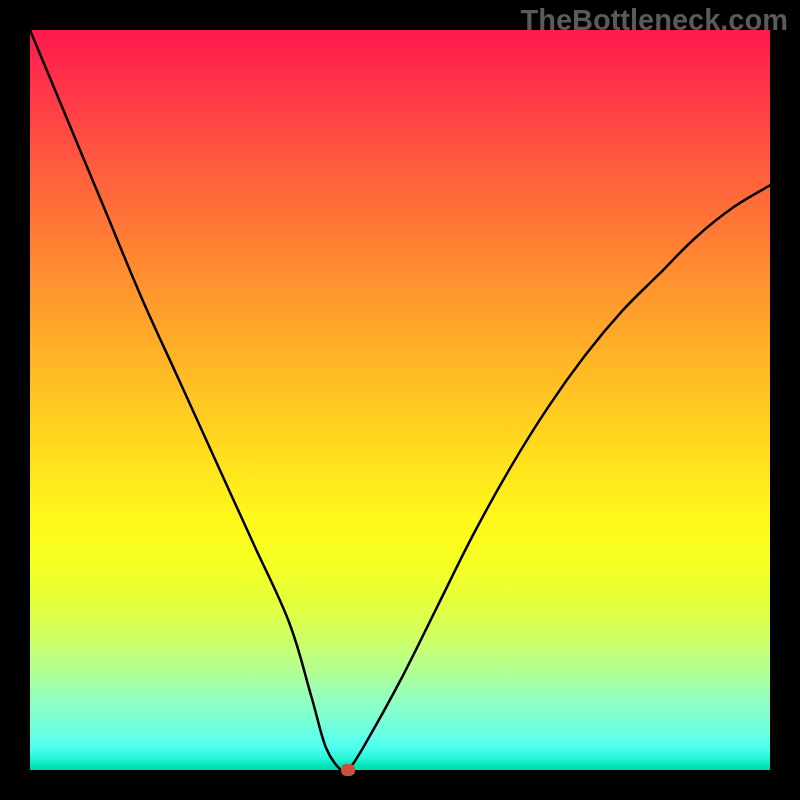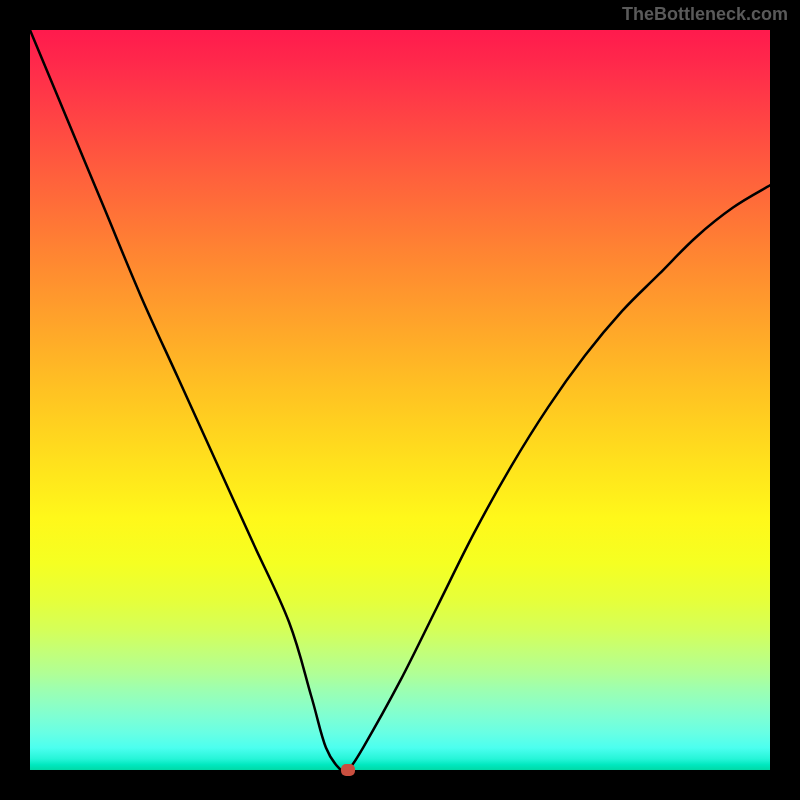--- a/index.html
+++ b/index.html
@@ -12,21 +12,21 @@
     height: 800px;
     background: #000;
     position: relative;
     font-family: Arial, sans-serif;
   }
   .watermark {
     position: absolute;
     top: 4px;
     right: 12px;
     color: #5a5a5a;
-    font-size: 18px;
+    font-size: 29px;
     font-weight: bold;
     z-index: 10;
   }
   .chart-area {
     position: absolute;
     top: 30px;
     left: 30px;
     width: 740px;
     height: 740px;
     background: linear-gradient(to bottom,

